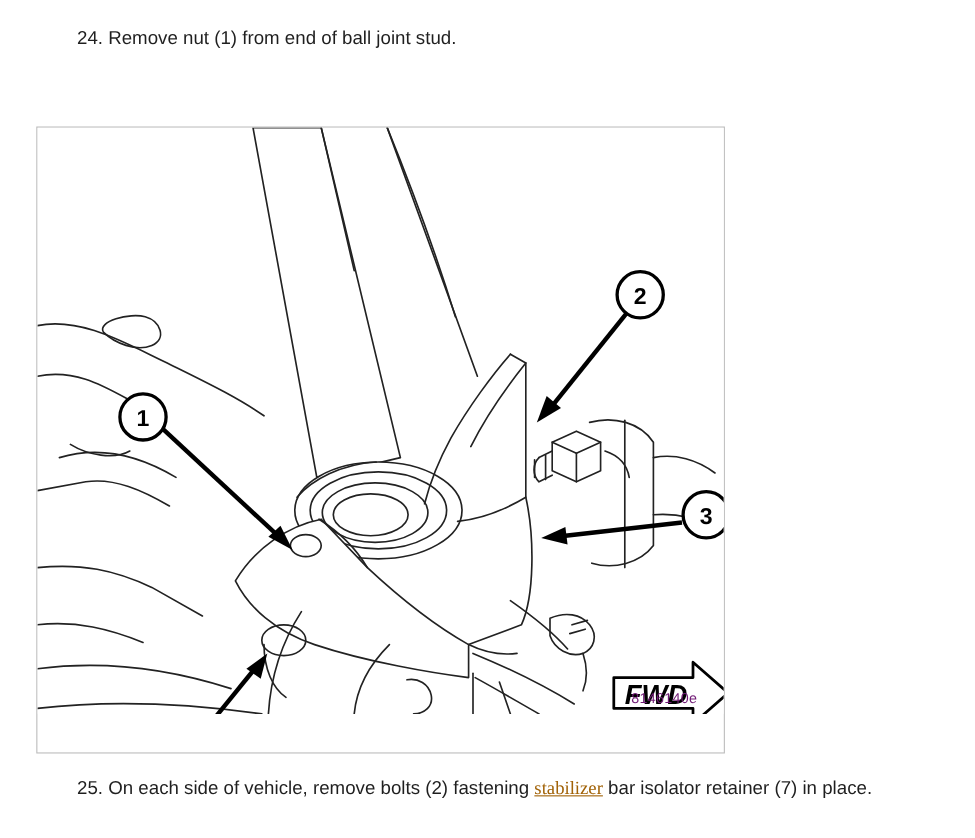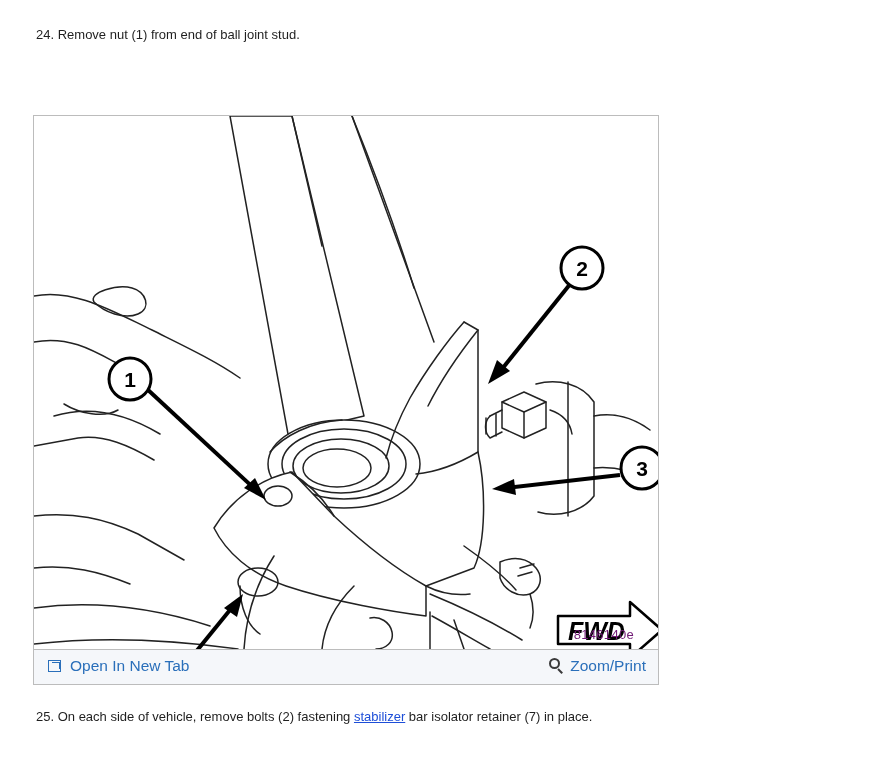--- a/index.html
+++ b/index.html
@@ -16,29 +16,31 @@
     overflow: hidden;
   }
   .page {
     position: absolute;
     left: 0; top: 0;
     width: 886px;
     height: 762px;
   }
   .step-text {
     position: absolute;
-    font-size: 13px;
+    font-size: 17px;
     line-height: 22px;
     color: #1f1f1f;
     white-space: nowrap;
+    margin-left: 34px;
   }
   #step-24 { left: 36px; top: 24px; }
   #step-25 { left: 36px; top: 706px; }
   .link {
-    color: #1d4ed8;
+    color: #a16207;
+    font-family: Liberation Serif, serif;
   }
   .figure-box {
     position: absolute;
     left: 33px;
     top: 115px;
     width: 626px;
     height: 570px;
     border: 1px solid #bcbcbc;
     background: #ffffff;
     box-sizing: border-box;
@@ -258,35 +260,19 @@
           <line x1="586" y1="359" x2="472" y2="372" stroke="#000" stroke-width="4"></line>
           <path d="M458 373 L 480 363 L 482 379 Z" fill="#000"></path>
           <circle cx="608" cy="352" r="21" fill="#ffffff" stroke="#000" stroke-width="3"></circle>
           <text class="callout-text" x="608" y="360" text-anchor="middle">3</text>
         </g>
       </svg>
     </div>
 
     <div class="fig-code">8146140e</div>
 
-    <div class="figure-footer">
-      <div class="footer-left">
-        <span class="icon-newtab">
-          <span class="frame"></span>
-          <span class="arrow"></span>
-        </span>
-        <span class="footer-label">Open In New Tab</span>
-      </div>
-      <div class="footer-right">
-        <span class="icon-zoom">
-          <span class="lens"></span>
-          <span class="handle"></span>
-        </span>
-        <span class="footer-label">Zoom/Print</span>
-      </div>
-    </div>
   </div>
 
   <div class="step-text" id="step-25">
     <span>25. On each side of vehicle, remove bolts (2) fastening </span><a class="link" href="#">stabilizer</a><span> bar isolator retainer (7) in place.</span>
   </div>
 
 </div>
 
 </body></html>

